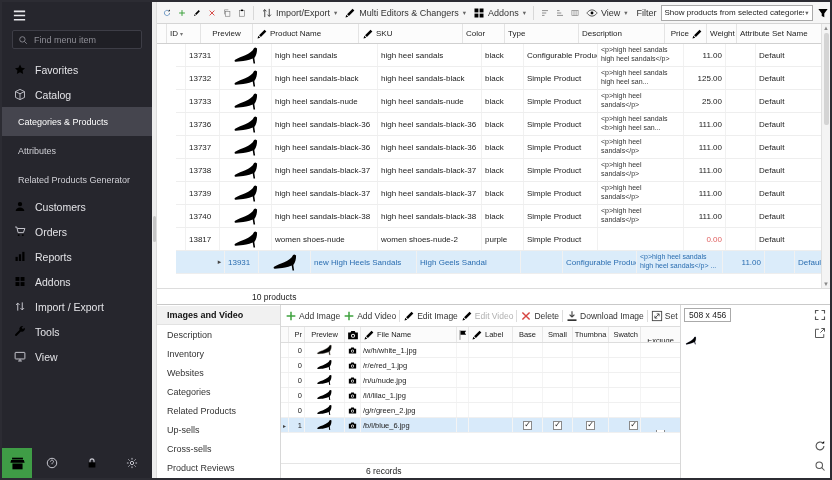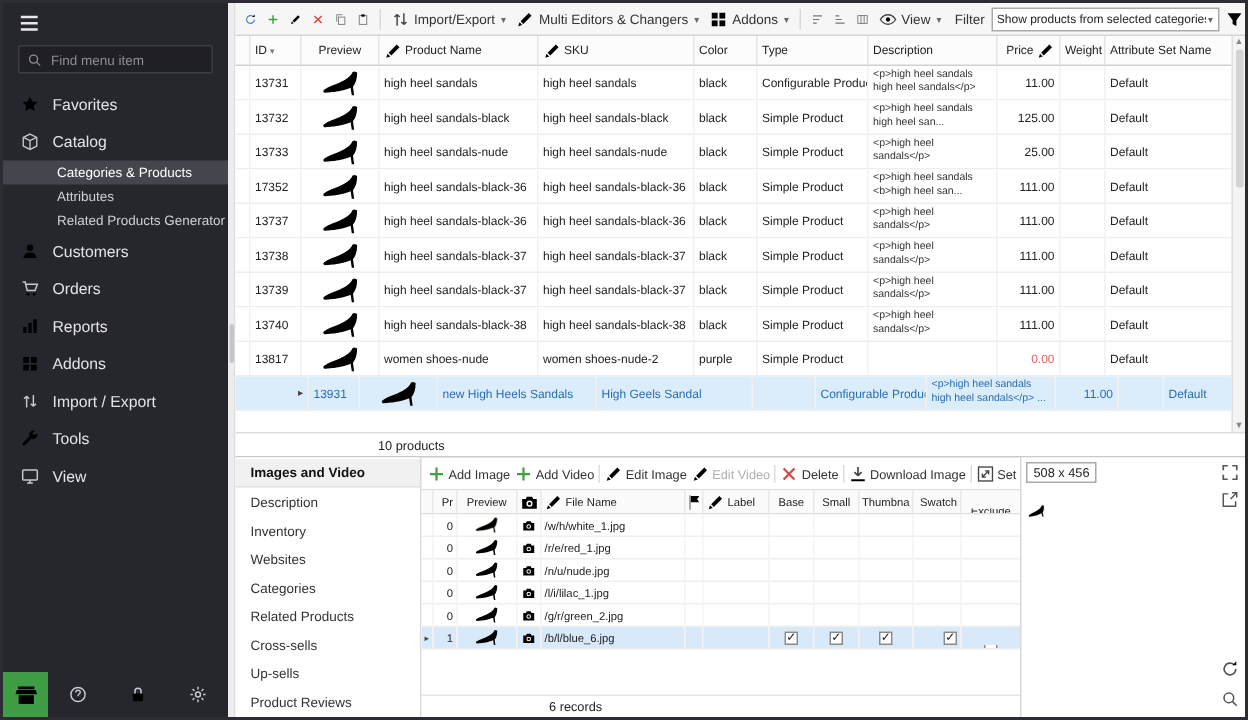--- a/index.html
+++ b/index.html
@@ -8,21 +8,21 @@
        font-family:"Liberation Sans",sans-serif;overflow:hidden;position:relative;}
   
   .sidebar{width:150px;background:#26262d;color:#dcdce0;display:flex;flex-direction:column;flex:0 0 150px;}
   .sb-burger{height:26px;display:flex;align-items:center;padding-left:10px;color:#e8e8ec;}
   .sb-search{margin:2px 10px 8px;height:19px;border:1px solid #3d3d46;background:#1f1f25;border-radius:2px;
              display:flex;align-items:center;gap:4px;padding:0 5px;color:#8e8e96;}
   .sb-search input{background:transparent;border:none;outline:none;color:#c6c6cc;font-size:9px;width:100%;
                    font-family:"Liberation Sans",sans-serif;}
   .sb-search input::placeholder{color:#8e8e96;}
   .sb-item{height:25px;display:flex;align-items:center;gap:9px;padding-left:12px;font-size:10.5px;color:#e3e3e7;cursor:default;white-space:nowrap;overflow:hidden;}
-  .sb-sub{height:16px;display:flex;align-items:center;padding-left:36px;font-size:9px;color:#cfcfd5;white-space:nowrap;overflow:hidden;}
+  .sb-sub{height:29px;display:flex;align-items:center;padding-left:16px;font-size:9px;color:#cfcfd5;white-space:nowrap;overflow:hidden;}
   .sb-sub.sel{background:#45454e;color:#fff;}
   .sb-ic{width:12px;height:12px;flex:0 0 12px;color:#c8c8d0;}
   .sb-bottom{margin-top:auto;height:30px;display:flex;align-items:center;}
   .sb-store{width:30px;height:30px;background:#3f9d46;display:flex;align-items:center;justify-content:center;color:#fff;}
   .sb-bottom-rest{flex:1;display:flex;justify-content:space-around;align-items:center;}
   .sbb{width:15px;height:15px;color:#c9c9d1;display:inline-flex;}
   
   .splitter{width:5px;flex:0 0 5px;background:#ededed;border-right:1px solid #ddd;}
   .splitter .grip{width:3px;height:26px;background:#c6c6c6;border-radius:2px;margin:214px auto 0;}
   
@@ -37,21 +37,21 @@
   .caret{font-size:6.5px;color:#666;margin-left:1px;}
   .flabel{margin:0 3px 0 5px;color:#333;}
   .tb-select{display:flex;align-items:center;justify-content:space-between;width:152px;height:16px;
              border:1px solid #a9a9a9;background:#fff;padding:0 3px;font-size:8px;color:#222;overflow:hidden;flex:0 0 152px;}
   .tb-select span:first-child{white-space:nowrap;overflow:hidden;}
   
   .grid-zone{flex:1;display:flex;min-height:0;}
   .grid-main{flex:1;display:flex;flex-direction:column;min-width:0;}
   .g-head{height:20px;display:flex;background:#fcfcfc;border-bottom:1px solid #d0d0d0;font-size:8px;color:#222;}
   .hc{display:flex;align-items:center;gap:2px;padding:0 3px;border-right:1px solid #e4e4e4;overflow:hidden;white-space:nowrap;}
-  .g-body{flex:1;overflow:hidden;background:#fff;}
+  .g-body{flex:1;overflow:hidden;background:#fff;margin-left:19px;}
   .g-row{display:flex;height:23px;border-bottom:1px solid #eeeeee;font-size:8px;color:#222;background:#fff;}
   .g-row.sel{background:#dbecfa;color:#2a6db0;padding-left:39px;}
   .gc{display:flex;align-items:center;padding:0 3px;border-right:1px solid #f1f1f1;overflow:hidden;white-space:nowrap;}
   .c-m{flex:0 0 10px;padding:0 1px;font-size:7px;color:#444;justify-content:center;}
   .c-id{flex:0 0 34px;}
   .c-prev{flex:0 0 52px;justify-content:center;}
   .c-name{flex:0 0 106px;}
   .c-sku{flex:0 0 104px;}
   .c-color{flex:0 0 42px;}
   .c-type{flex:0 0 74px;}
@@ -461,21 +461,21 @@
                 <div class="gc c-sku">high heel sandals-nude</div>
                 <div class="gc c-color">black</div>
                 <div class="gc c-type">Simple Product</div>
                 <div class="gc c-desc">&lt;p&gt;high heel sandals&lt;/p&gt;</div>
                 <div class="gc c-price">25.00</div>
                 <div class="gc c-weight"></div>
                 <div class="gc c-attr">Default</div>
               </div>
               <div class="g-row">
                 <div class="gc c-m"></div>
-                <div class="gc c-id">17352</div>
+                <div class="gc c-id">13736</div>
                 <div class="gc c-prev">
                   <svg viewBox="0 0 32 24" class="ic shoe" style="color: rgb(28, 28, 32);">
                     <path d="M28 2 L30 3 C30 8 29 12 26.5 15 L27.5 22 L25.5 22 L24.5 15.8 C19 18 13 19.2 9.5 19.4 L3.2 20 C1.6 20 1 18.4 2.2 17.4 C6 14.8 11 13.4 15 11.6 C20.5 9.2 24.5 6.6 26.2 2.6 Z"></path>
                   </svg>
                 </div>
                 <div class="gc c-name">high heel sandals-black-36</div>
                 <div class="gc c-sku">high heel sandals-black-36</div>
                 <div class="gc c-color">black</div>
                 <div class="gc c-type">Simple Product</div>
                 <div class="gc c-desc">&lt;p&gt;high heel sandals &lt;b&gt;high heel san...</div>
@@ -600,22 +600,22 @@
     </div>
 
     <div class="pane-bottom">
       <div class="tabs" id="detail-tabs">
           <div class="tab sel">Images and Video</div>
           <div class="tab">Description</div>
           <div class="tab">Inventory</div>
           <div class="tab">Websites</div>
           <div class="tab">Categories</div>
           <div class="tab">Related Products</div>
+          <div class="tab">Up-sells</div>
           <div class="tab">Cross-sells</div>
-          <div class="tab">Up-sells</div>
           <div class="tab">Product Reviews</div>
         </div>
 
       <div class="images-pane">
         <div class="toolbar2">
           <div class="tb2">
             <span class="bi green" data-icon="plus">
                 <svg viewBox="0 0 16 16" class="ic">
                   <path d="M8 2.2v11.6M2.2 8h11.6" stroke="currentColor" stroke-width="2" fill="none"></path>
                 </svg>

